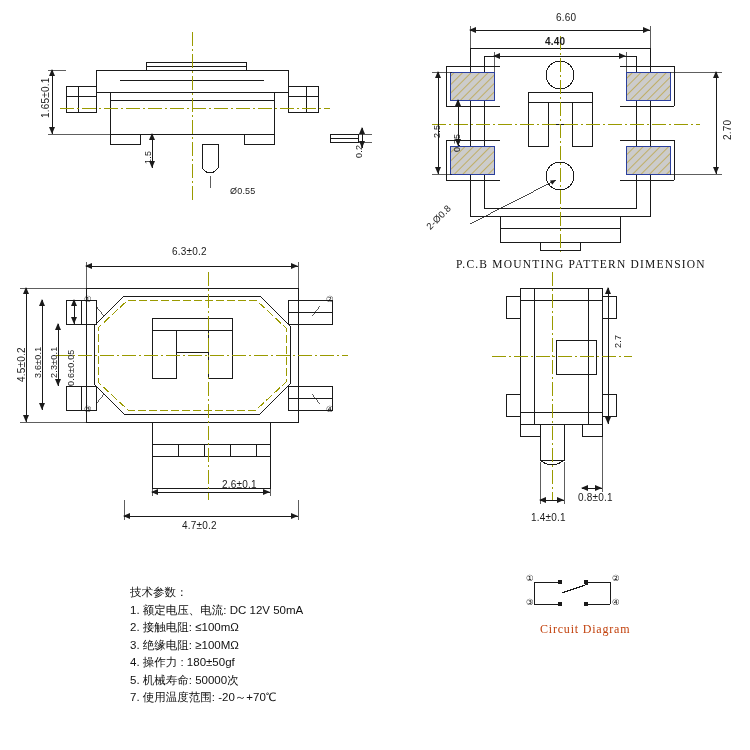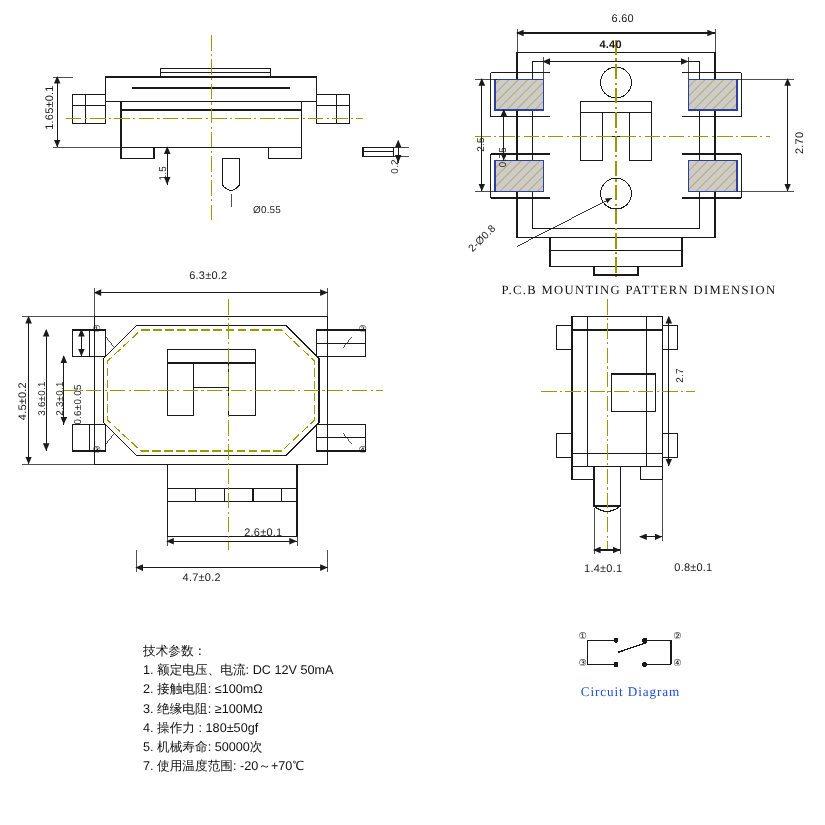--- a/index.html
+++ b/index.html
@@ -47,26 +47,26 @@
     position: absolute;
     left: 456px;
     top: 258px;
     font-family: Liberation Serif, serif;
     font-size: 11.5px;
     letter-spacing: 1.2px;
     color: #111;
   }
   .title-circuit {
     position: absolute;
-    left: 528px;
+    left: 540px;
     top: 622px;
     font-family: "Liberation Serif", serif;
     font-size: 12px;
     letter-spacing: 0.8px;
-    color: #1d4ed8;
+    color: #c2410c;
   }
   svg { position: absolute; left: 0; top: 0; }
   .pin-num {
     position: absolute;
     font-family: "Liberation Sans", sans-serif;
     font-size: 8.5px;
     color: #111;
   }
 </style>
 </head>
@@ -363,25 +363,25 @@
   <div class="lbl rot90" style="left:452px; top:152px; font-size:9px;">0.75</div>
   <div class="lbl rot90" style="left:722px; top:140px;">2.70</div>
   <div class="lbl rot45" style="left:424px; top:224px; font-size:9.5px;">2-Ø0.8</div>
 
   <div class="lbl" style="left:172px; top:246px;">6.3±0.2</div>
   <div class="lbl rot90" style="left:16px; top:382px;">4.5±0.2</div>
   <div class="lbl rot90" style="left:33px; top:378px; font-size:9px;">3.6±0.1</div>
   <div class="lbl rot90" style="left:49px; top:378px; font-size:9px;">2.3±0.1</div>
   <div class="lbl rot90" style="left:66px; top:386px; font-size:9px;">0.6±0.05</div>
   <div class="lbl" style="left:182px; top:479px;margin-left:40px;">2.6±0.1</div>
-  <div class="lbl" style="left:166px; top:520px;text-align:center;">4.7±0.2</div>
+  <div class="lbl" style="left:182px; top:520px;text-align:center;">4.7±0.2</div>
 
   <div class="lbl rot90" style="left:613px; top:348px; font-size:9px;">2.7</div>
   <div class="lbl" style="left:531px; top:512px;">1.4±0.1</div>
-  <div class="lbl" style="left:613px; top:492px;margin-top:19px;">0.8±0.1</div>
+  <div class="lbl" style="left:578px; top:492px;">0.8±0.1</div>
 
   <div class="pin-num" style="left:84px; top:294px;">①</div>
   <div class="pin-num" style="left:326px; top:294px;">②</div>
   <div class="pin-num" style="left:84px; top:404px;">③</div>
   <div class="pin-num" style="left:326px; top:404px;">④</div>
 
   <div class="pin-num" style="left:526px; top:573px;">①</div>
   <div class="pin-num" style="left:612px; top:573px;">②</div>
   <div class="pin-num" style="left:526px; top:597px;">③</div>
   <div class="pin-num" style="left:612px; top:597px;">④</div>

